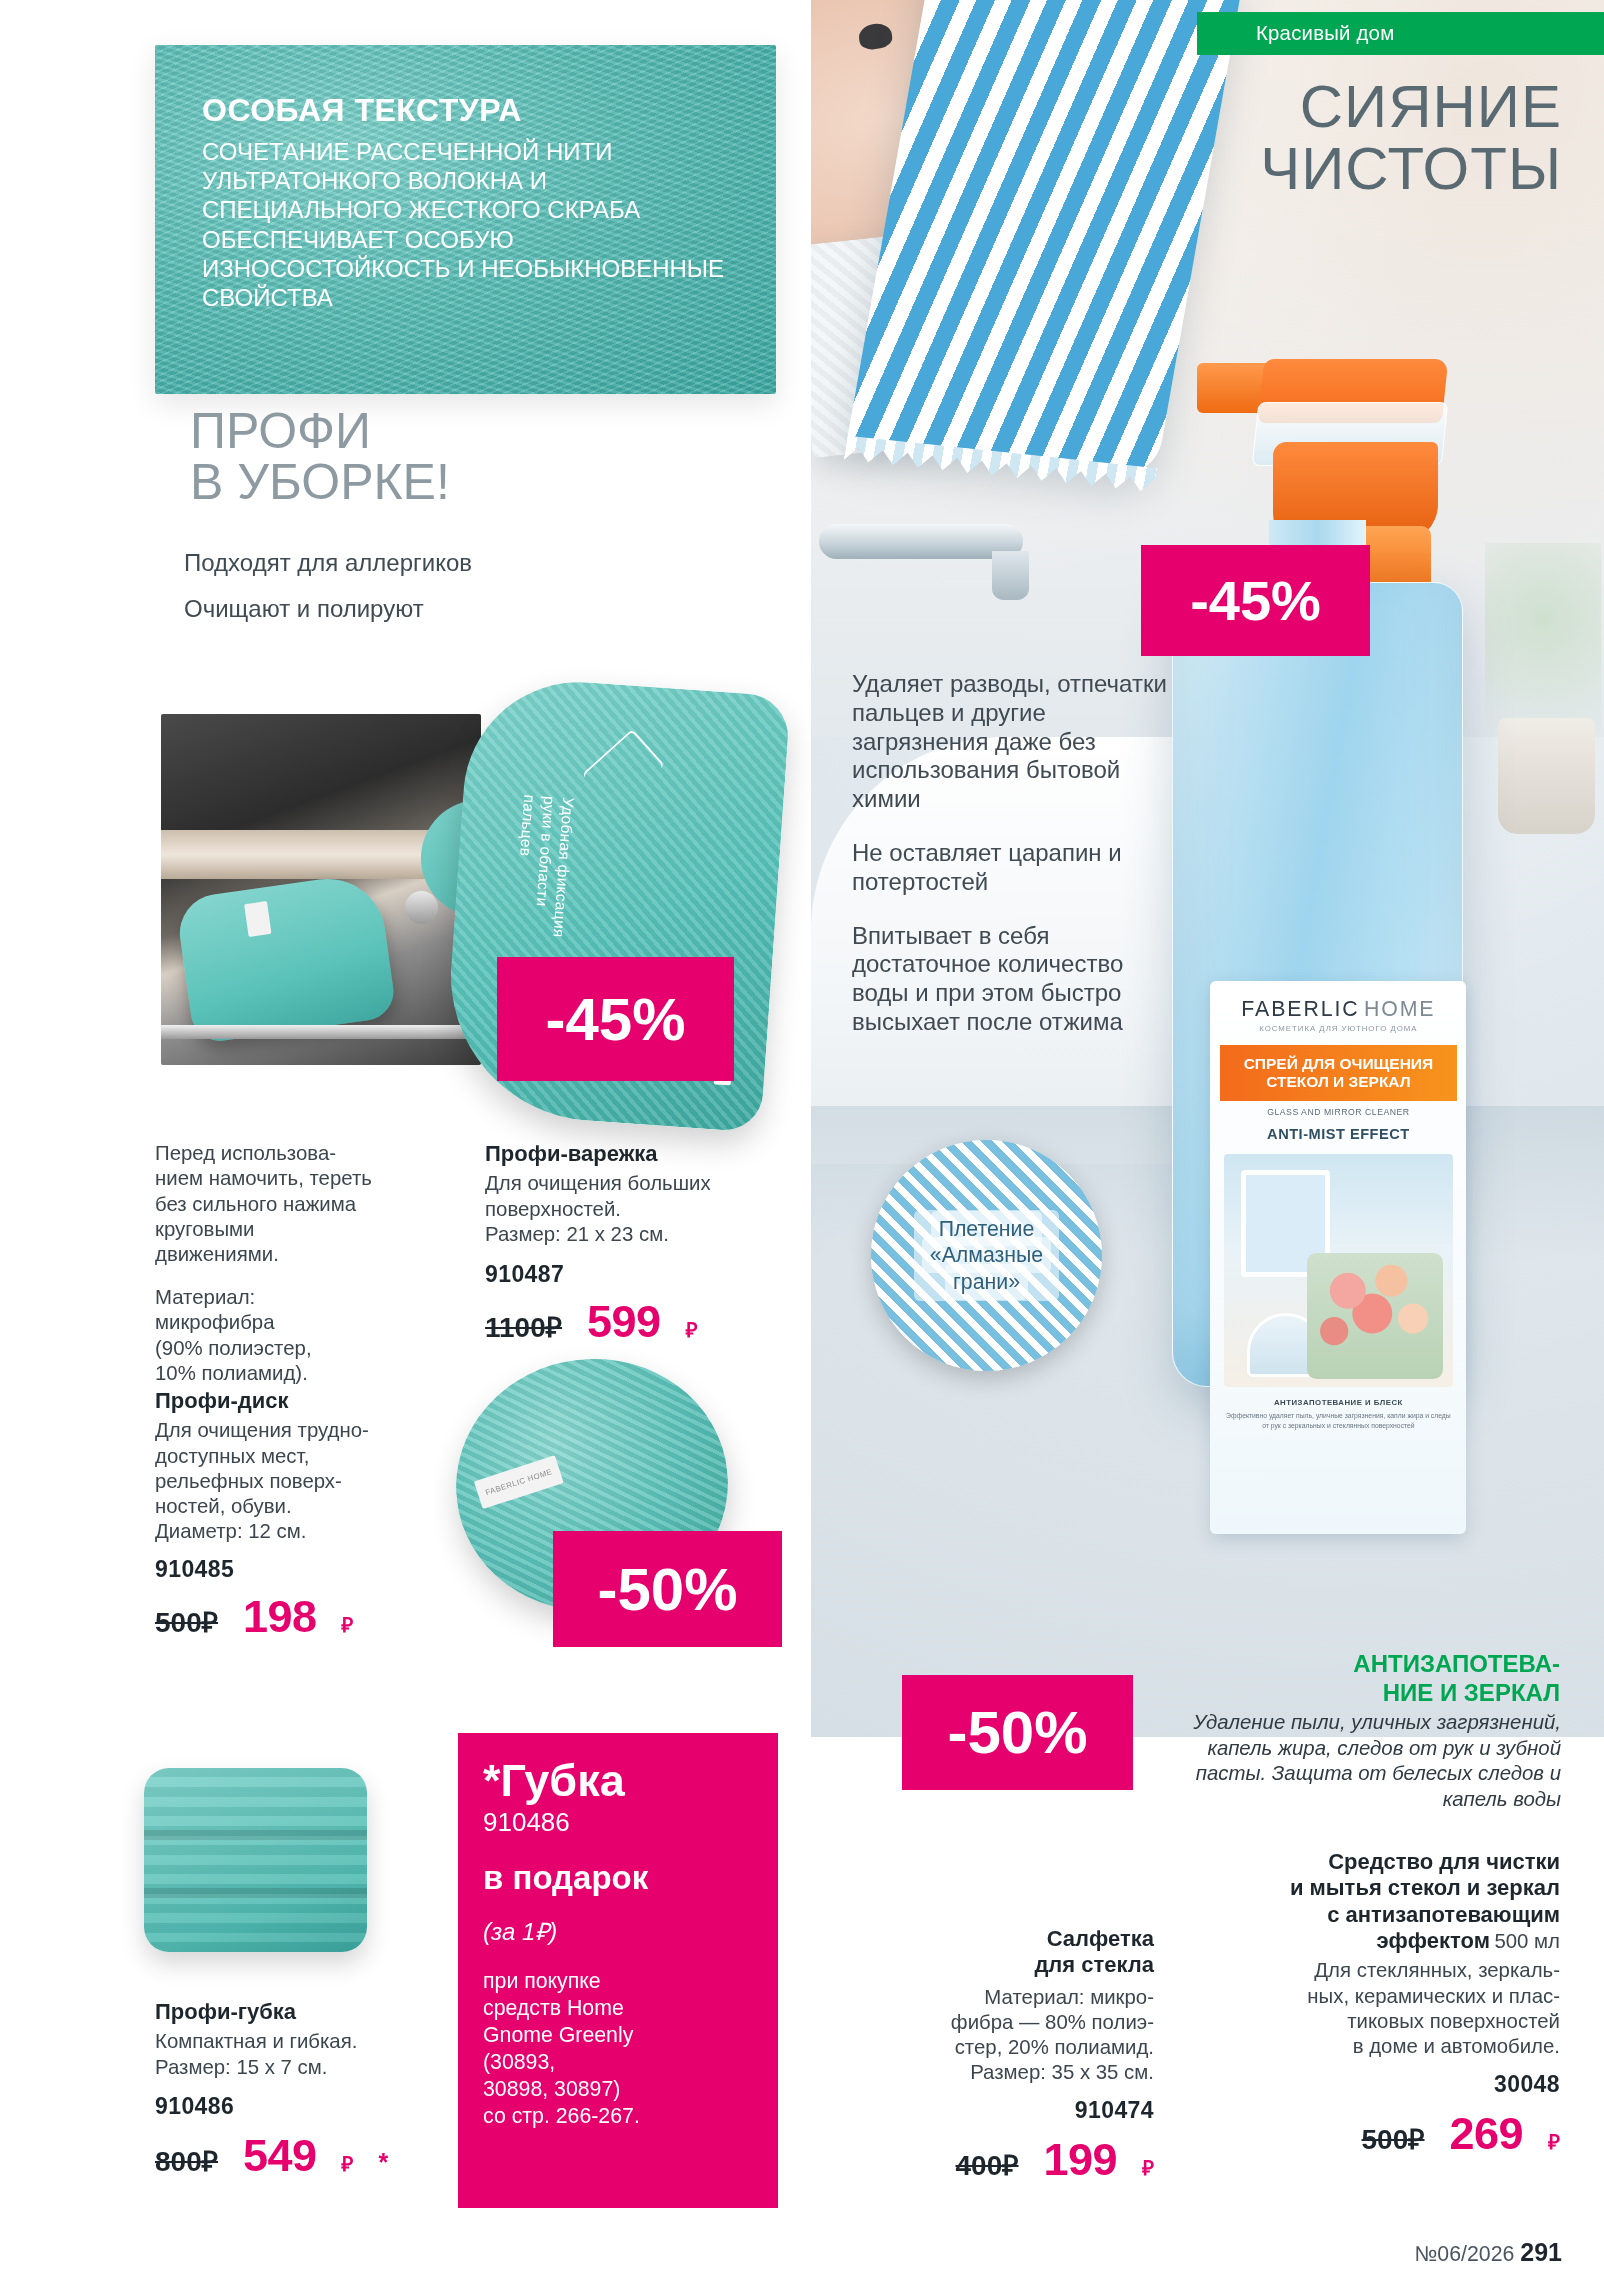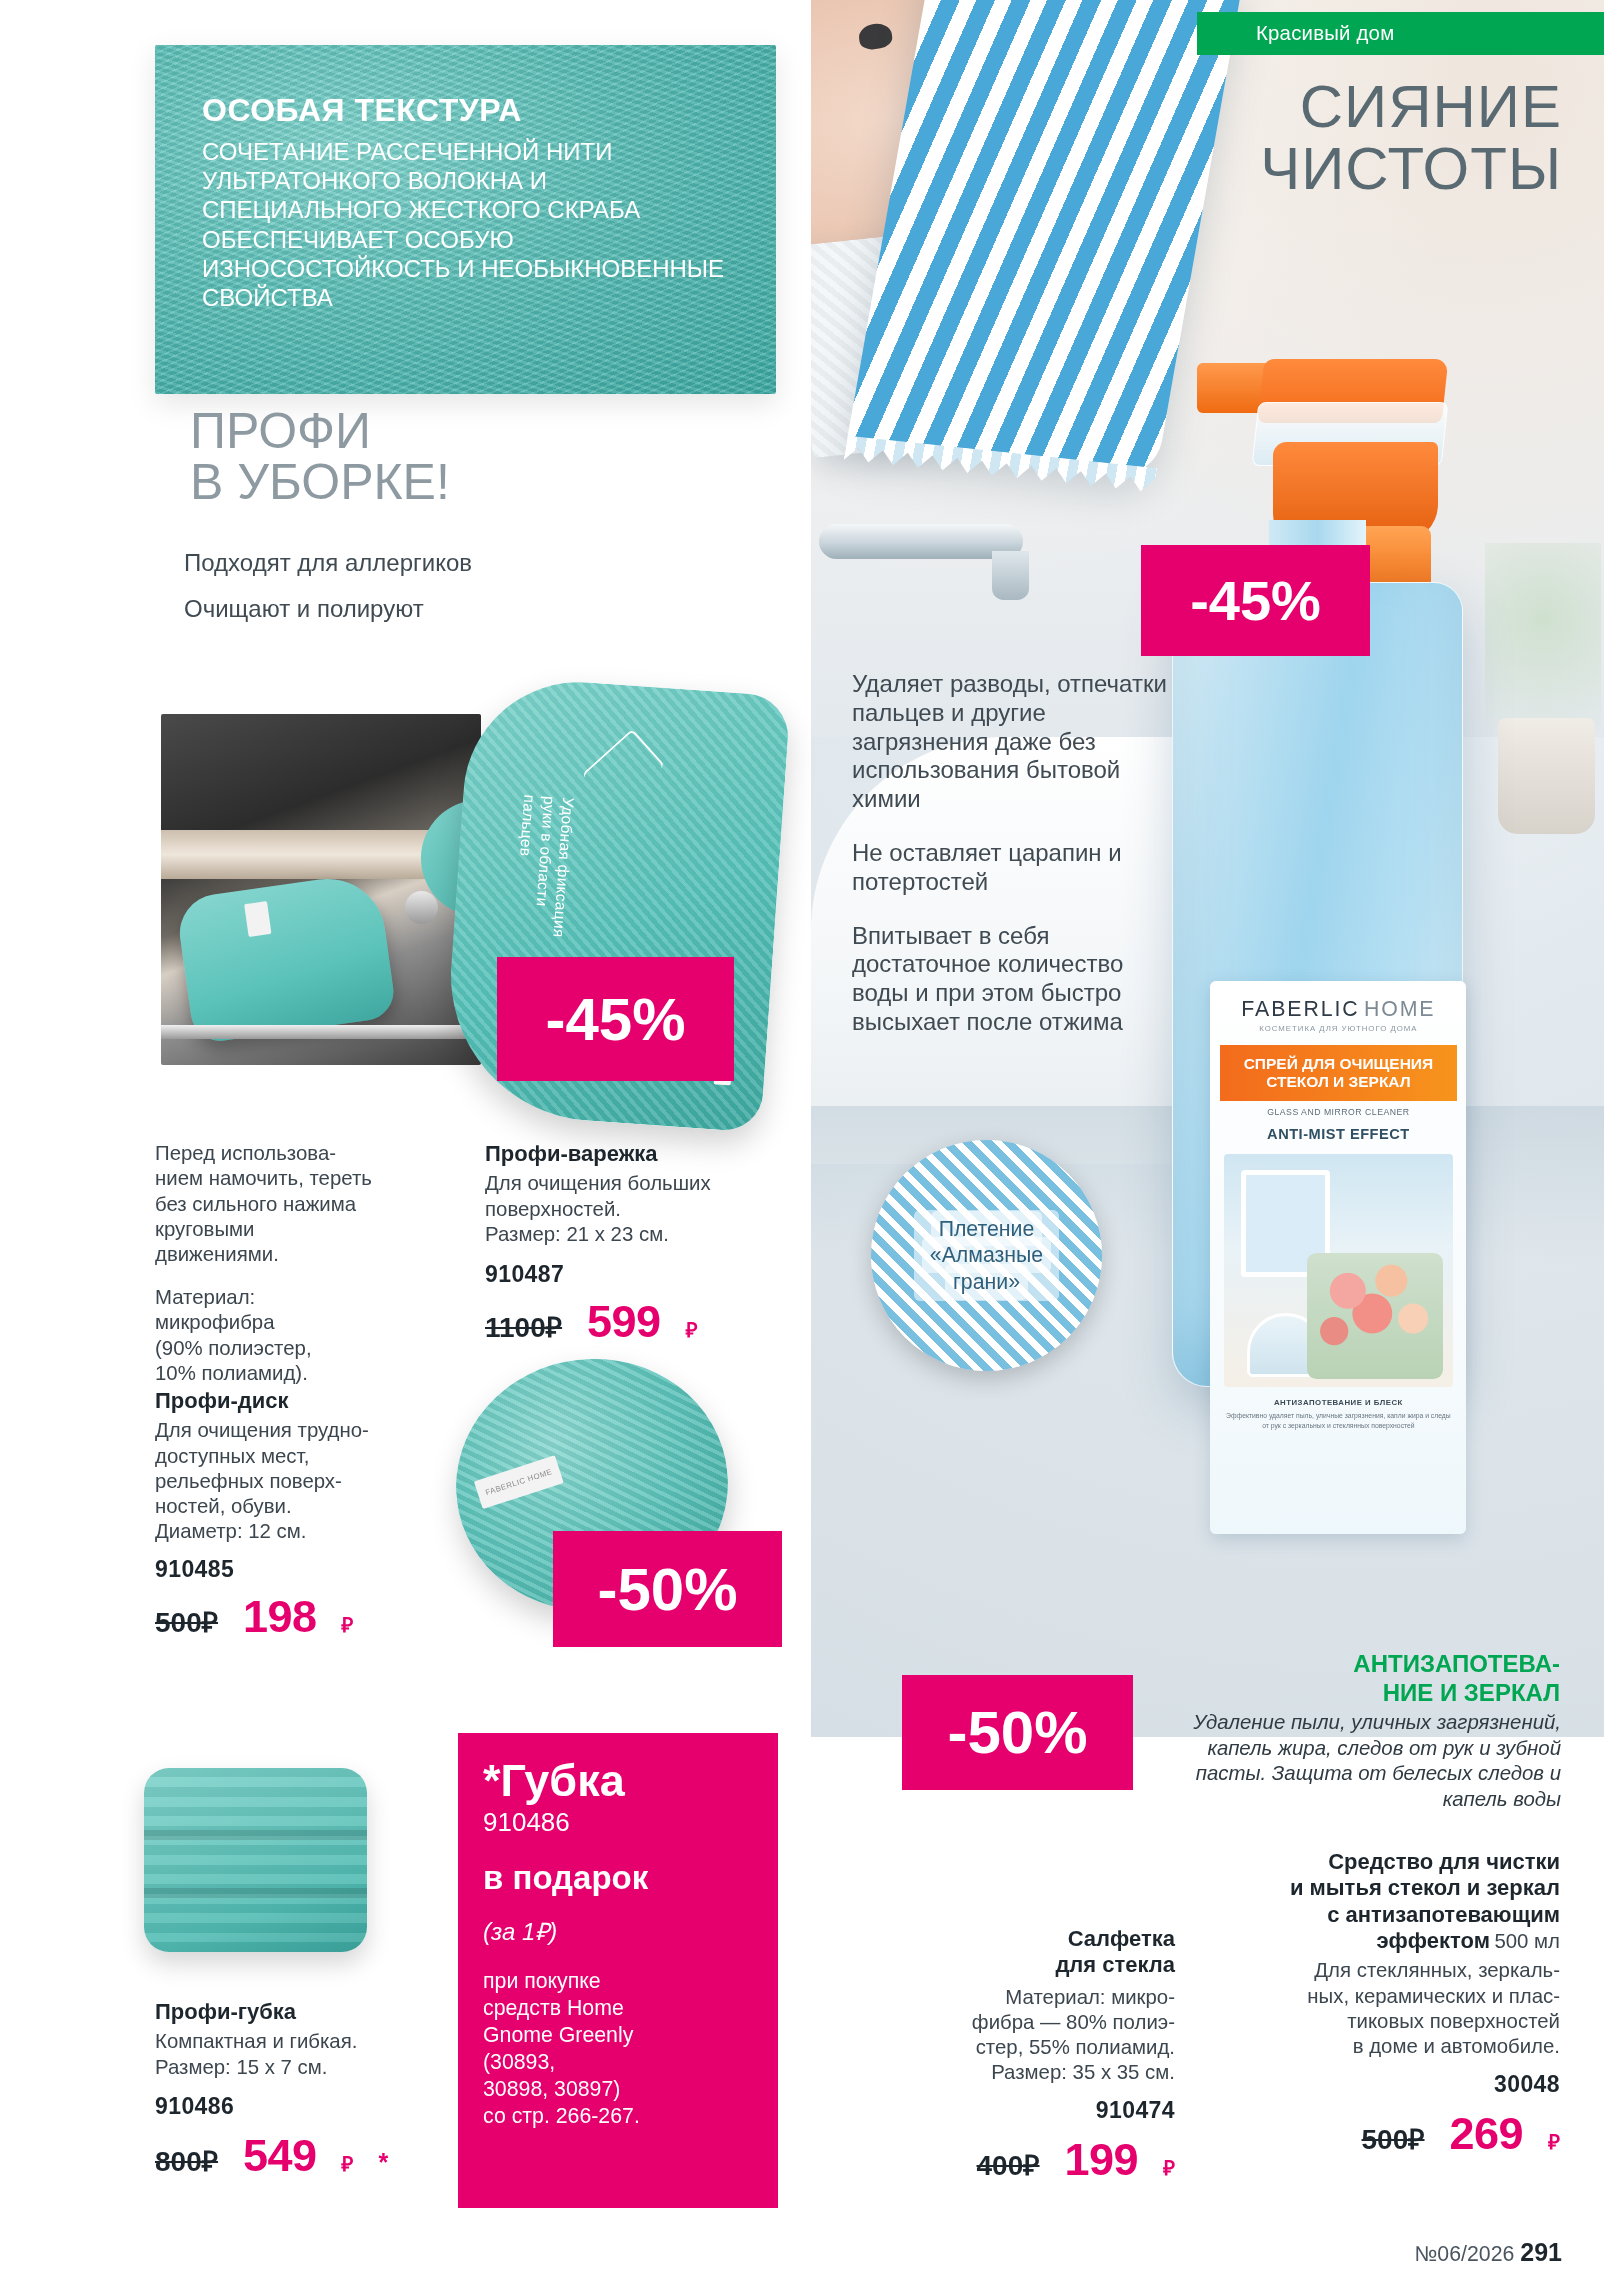--- a/index.html
+++ b/index.html
@@ -561,27 +561,27 @@
     <div class="g5">
       <div>при покупке</div>
       <div>средств Home</div>
       <div>Gnome Greenly</div>
       <div>(30893,</div>
       <div>30898, 30897)</div>
       <div>со стр. 266-267.</div>
     </div>
   </div>
 
-  <div class="txt" style="left:894px;top:1926px;width:281px;text-align:right;">
+  <div class="txt" style="left:873px;top:1926px;width:281px;text-align:right;">
     <div class="t-name">Салфетка</div>
     <div class="t-name">для стекла</div>
     <div class="t-desc" style="margin-top:5.8px;">
       <div>Материал: микро-</div>
       <div>фибра — 80% полиэ-</div>
-      <div>стер, 55% полиамид.</div>
+      <div>стер, 20% полиамид.</div>
       <div>Размер: 35 х 35 см.</div>
     </div>
     <div class="t-code" style="margin-top:11.6px;">910474</div>
     <div class="price-row" style="margin-top:9.7px;justify-content:flex-end;">
       <span class="old">400₽</span>
       <span class="new">199</span>
       <span class="rub">₽</span>
     </div>
   </div>
 

